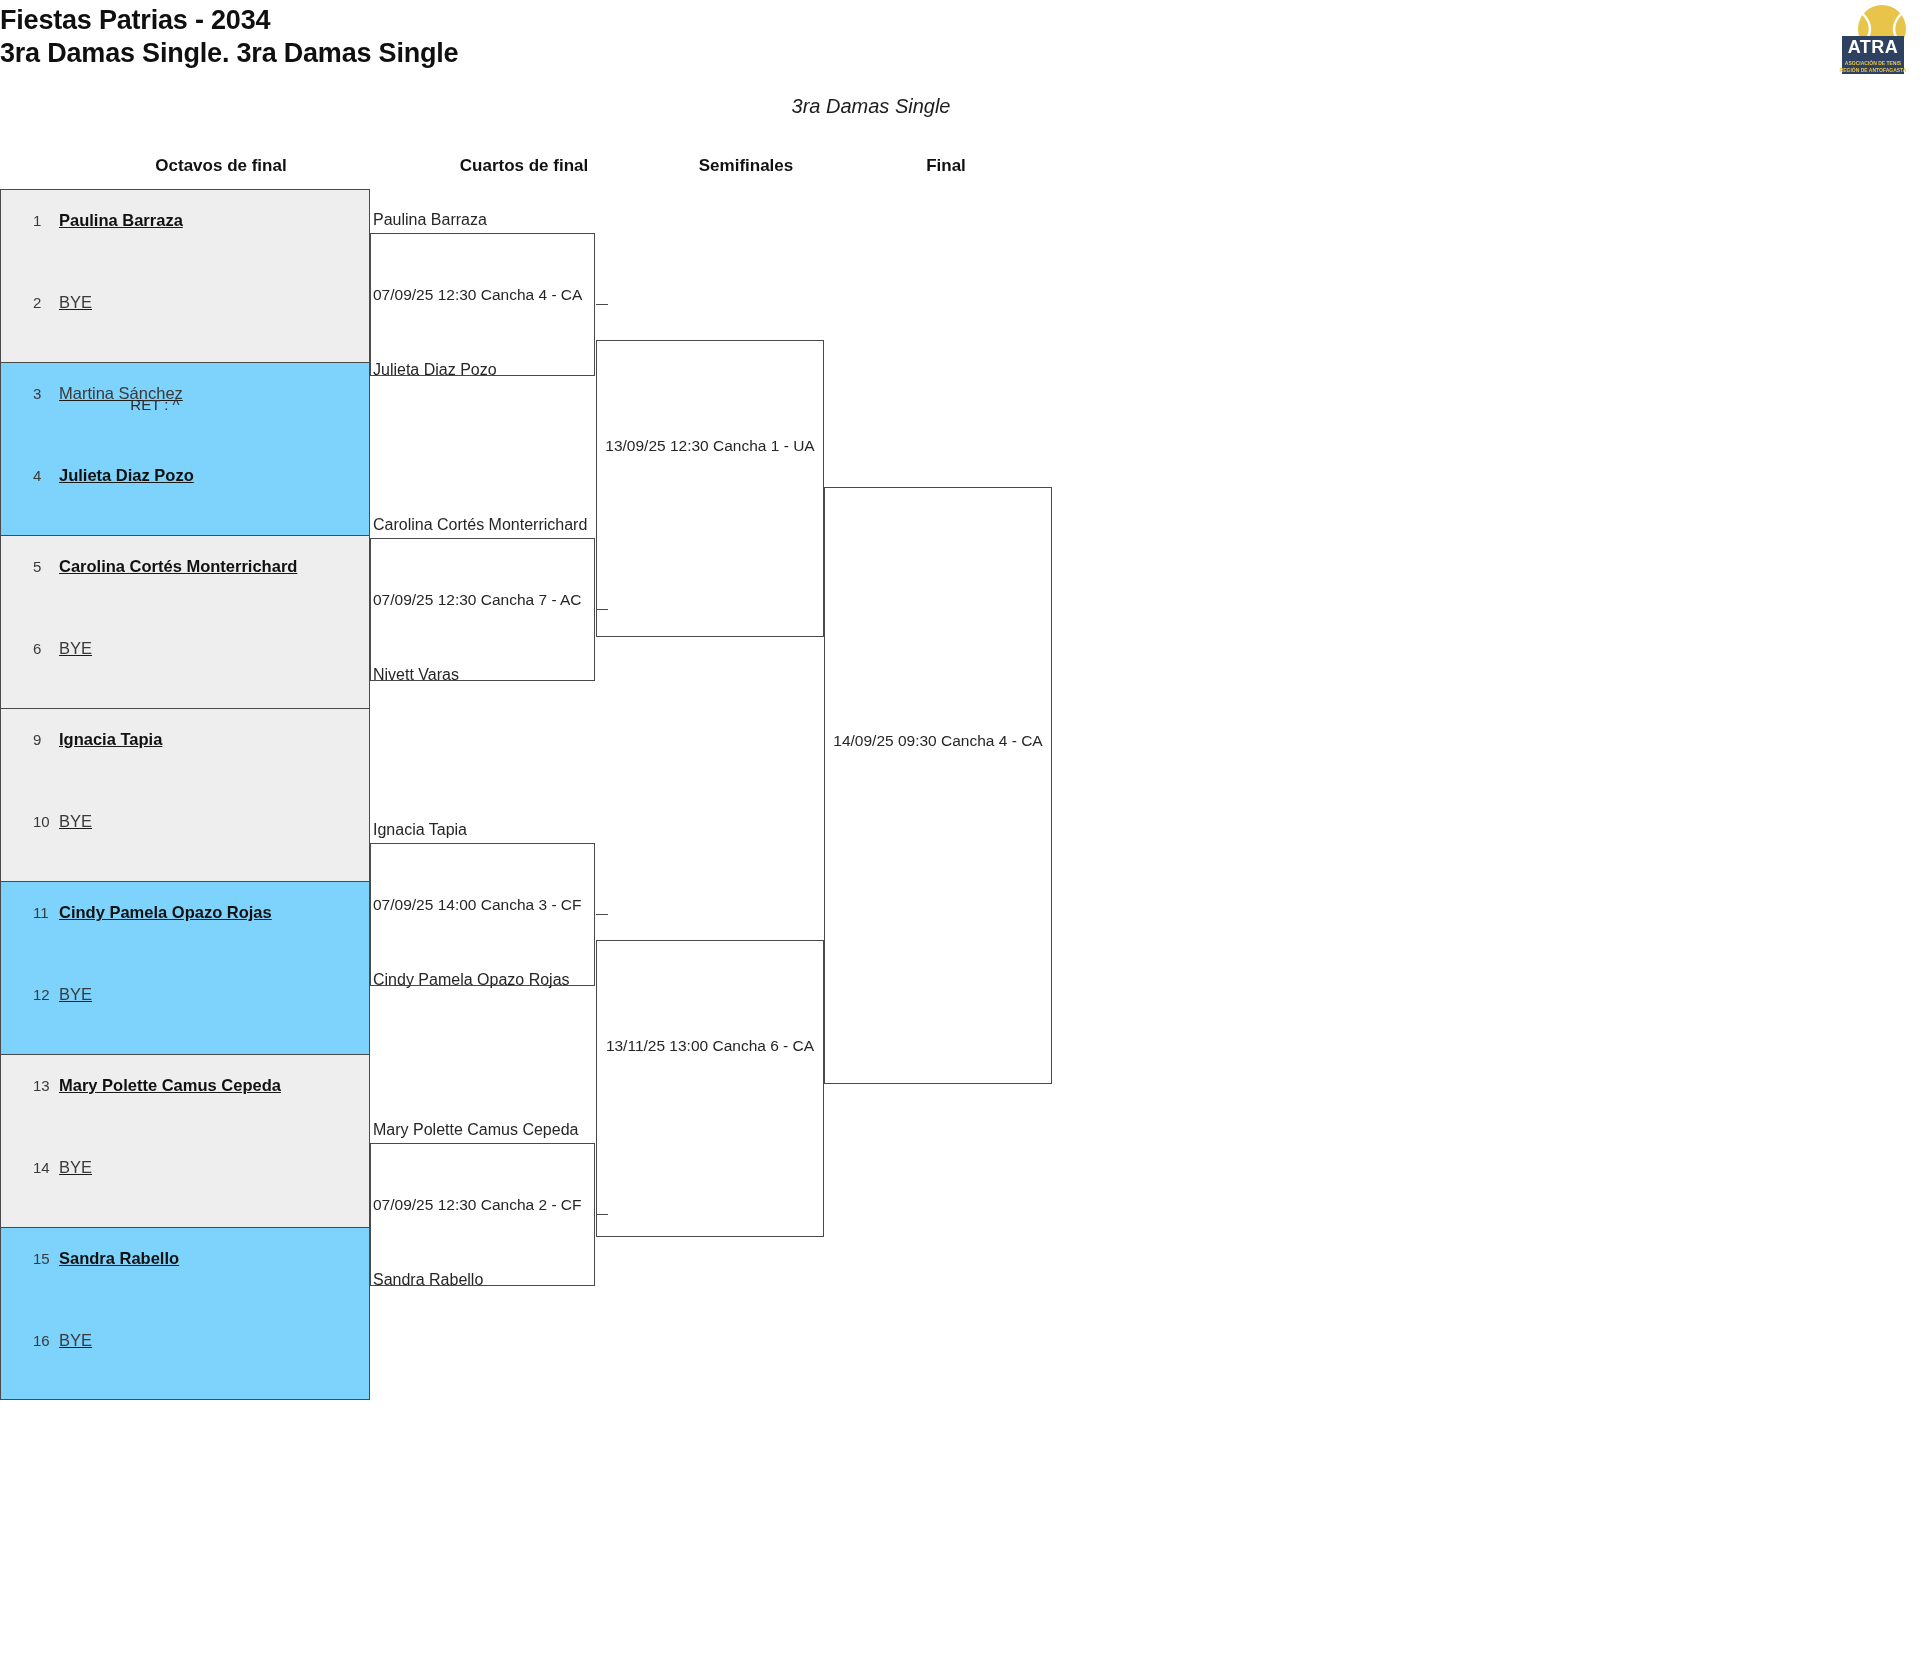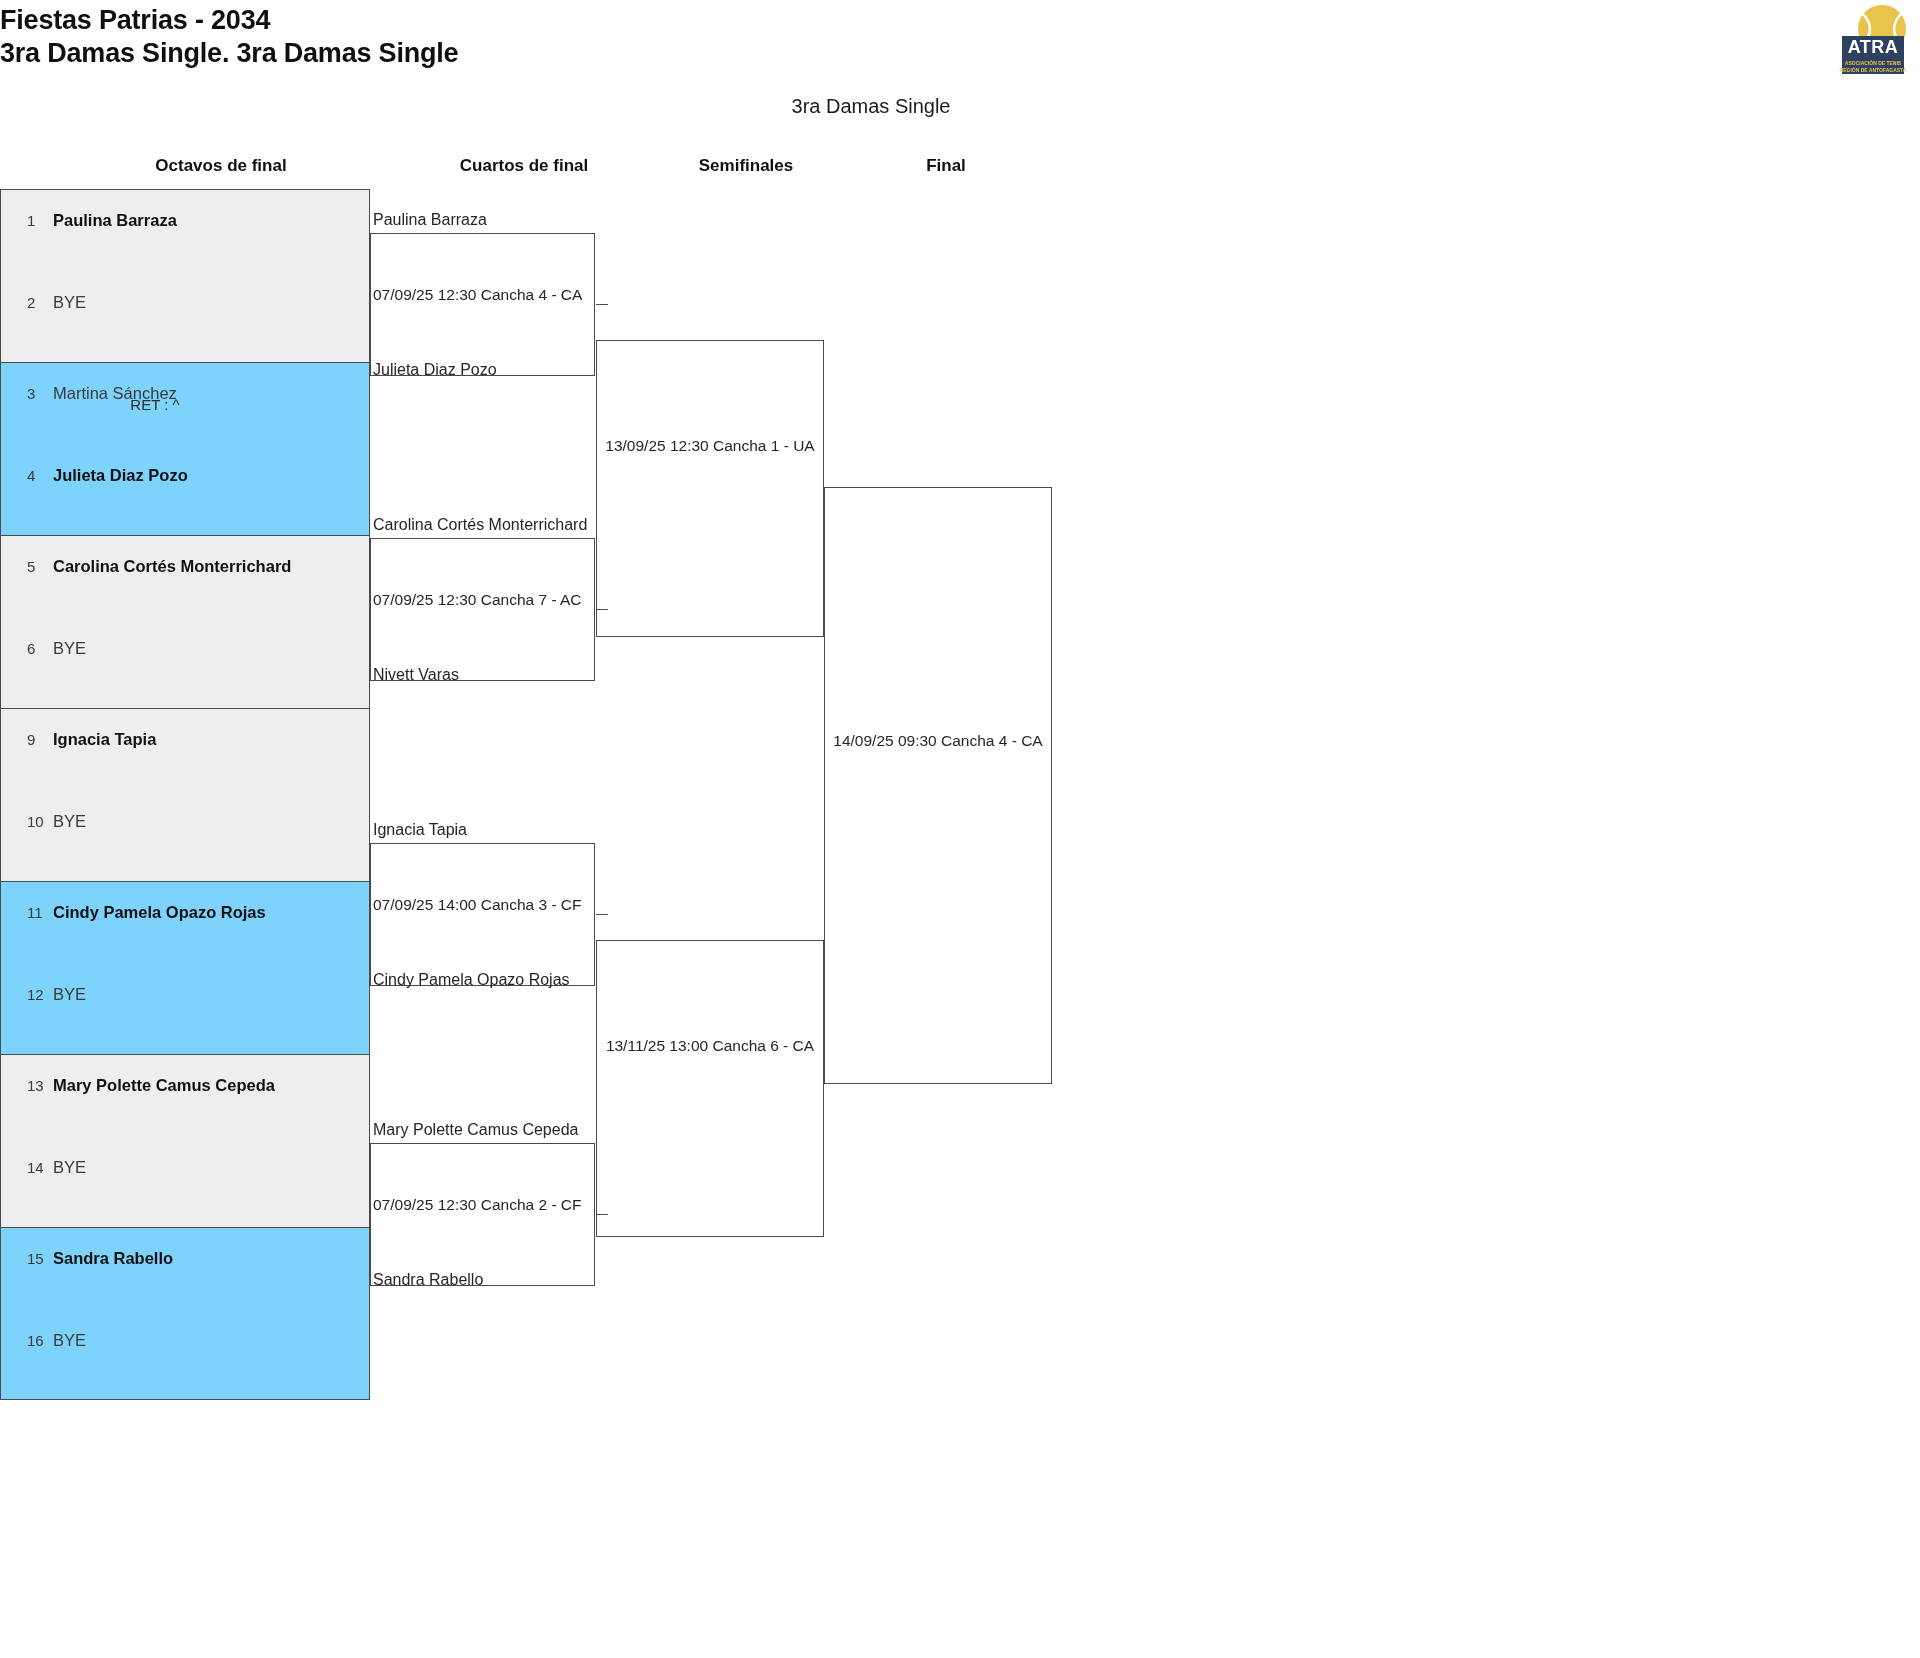--- a/index.html
+++ b/index.html
@@ -24,20 +24,21 @@
 
   .logo {
     position: absolute; left: 1833px; top: 2px;
     width: 80px; height: 78px;
   }
 
   .cat-title {
     position: absolute; left: 0; top: 95px; width: 1920px;
     text-align: center; font-size: 20px; font-weight: 400;
     color: #1c1c1c;
+    font-style: italic;
   }
   .cat-title-inner{ display:inline-block; transform: translateX(-89px); }
 
   
   .round-head {
     position: absolute; top: 156px;
     font-size: 17px; font-weight: 700; color: #111111;
     text-align: center;
     margin-left: 36px;
   }
@@ -52,25 +53,25 @@
     position: relative;
     width: 370px; height: 173px;
     border: 1px solid #4a4a4a;
     border-bottom: none;
     background: #7dd3fc;
   }
   .r1-block.shaded { background: #eeeeee; }
   .r1-block.last { border-bottom: 1px solid #4a4a4a; }
 
   .slot {
-    position: absolute; left: 2px; width: 370px;
+    position: absolute; left: 8px; width: 370px;
     height: 44px; line-height: 44px;
     padding-left: 24px;
     font-size: 16.5px;
-    white-space: nowrap; overflow: hidden;
+    white-space: nowrap; overflow: hidden; text-decoration: underline;
   }
   .slot.top    { top: 8px; }
   .slot.bottom { top: 90px; }
   .seed {
     display: inline-block; width: 26px;
     font-size: 15px; font-weight: 400; color: #3a3a3a;
     text-align: left;
   }
   .pname { font-weight: 700; color: #111111; }
   .pname.bye { font-weight: 400; color: #3a3a3a; margin-top: 8px; }

